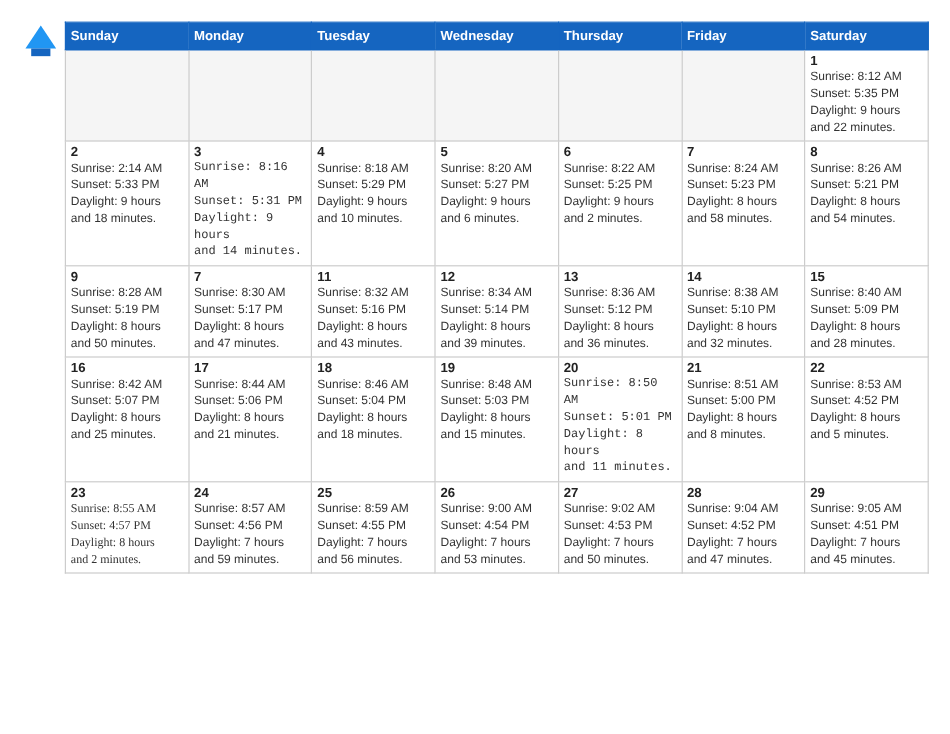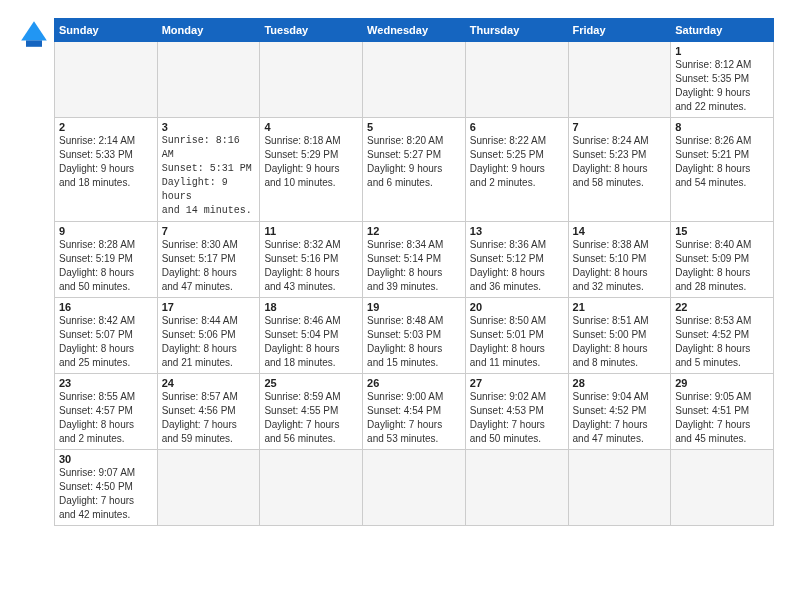--- a/index.html
+++ b/index.html
@@ -270,21 +270,21 @@
           </td>
           <td>
             <span class="day-number">19</span>
             <div class="day-info" style="white-space: pre-line;">Sunrise: 8:48 AM
 Sunset: 5:03 PM
 Daylight: 8 hours
 and 15 minutes.</div>
           </td>
           <td>
             <span class="day-number">20</span>
-            <div class="day-info" style="white-space: pre-line;">Sunrise: 8:50 AM
+            <div class="day-info" style="white-space: pre-line; font-family: Liberation Mono, monospace;">Sunrise: 8:50 AM
 Sunset: 5:01 PM
 Daylight: 8 hours
 and 11 minutes.</div>
           </td>
           <td>
             <span class="day-number">21</span>
             <div class="day-info" style="white-space: pre-line;">Sunrise: 8:51 AM
 Sunset: 5:00 PM
 Daylight: 8 hours
 and 8 minutes.</div>
@@ -293,21 +293,21 @@
             <span class="day-number">22</span>
             <div class="day-info" style="white-space: pre-line;">Sunrise: 8:53 AM
 Sunset: 4:52 PM
 Daylight: 8 hours
 and 5 minutes.</div>
           </td>
         </tr>
         <tr class="week-row">
           <td>
             <span class="day-number">23</span>
-            <div class="day-info" style="white-space: pre-line;">Sunrise: 8:55 AM
+            <div class="day-info" style="white-space: pre-line; font-family: Liberation Serif, serif;">Sunrise: 8:55 AM
 Sunset: 4:57 PM
 Daylight: 8 hours
 and 2 minutes.</div>
           </td>
           <td>
             <span class="day-number">24</span>
             <div class="day-info" style="white-space: pre-line;">Sunrise: 8:57 AM
 Sunset: 4:56 PM
 Daylight: 7 hours
 and 59 minutes.</div>
@@ -340,31 +340,16 @@
 Daylight: 7 hours
 and 47 minutes.</div>
           </td>
           <td>
             <span class="day-number">29</span>
             <div class="day-info" style="white-space: pre-line;">Sunrise: 9:05 AM
 Sunset: 4:51 PM
 Daylight: 7 hours
 and 45 minutes.</div>
           </td>
-        </tr>
-        <tr class="last-row">
-          <td>
-            <span class="day-number">30</span>
-            <div class="day-info" style="white-space: pre-line;">Sunrise: 9:07 AM
-Sunset: 4:50 PM
-Daylight: 7 hours
-and 42 minutes.</div>
-          </td>
-          <td class="empty"></td>
-          <td class="empty"></td>
-          <td class="empty"></td>
-          <td class="empty"></td>
-          <td class="empty"></td>
-          <td class="empty"></td>
         </tr>
       </tbody>
   </table>
 </div>
 
 </body></html>

